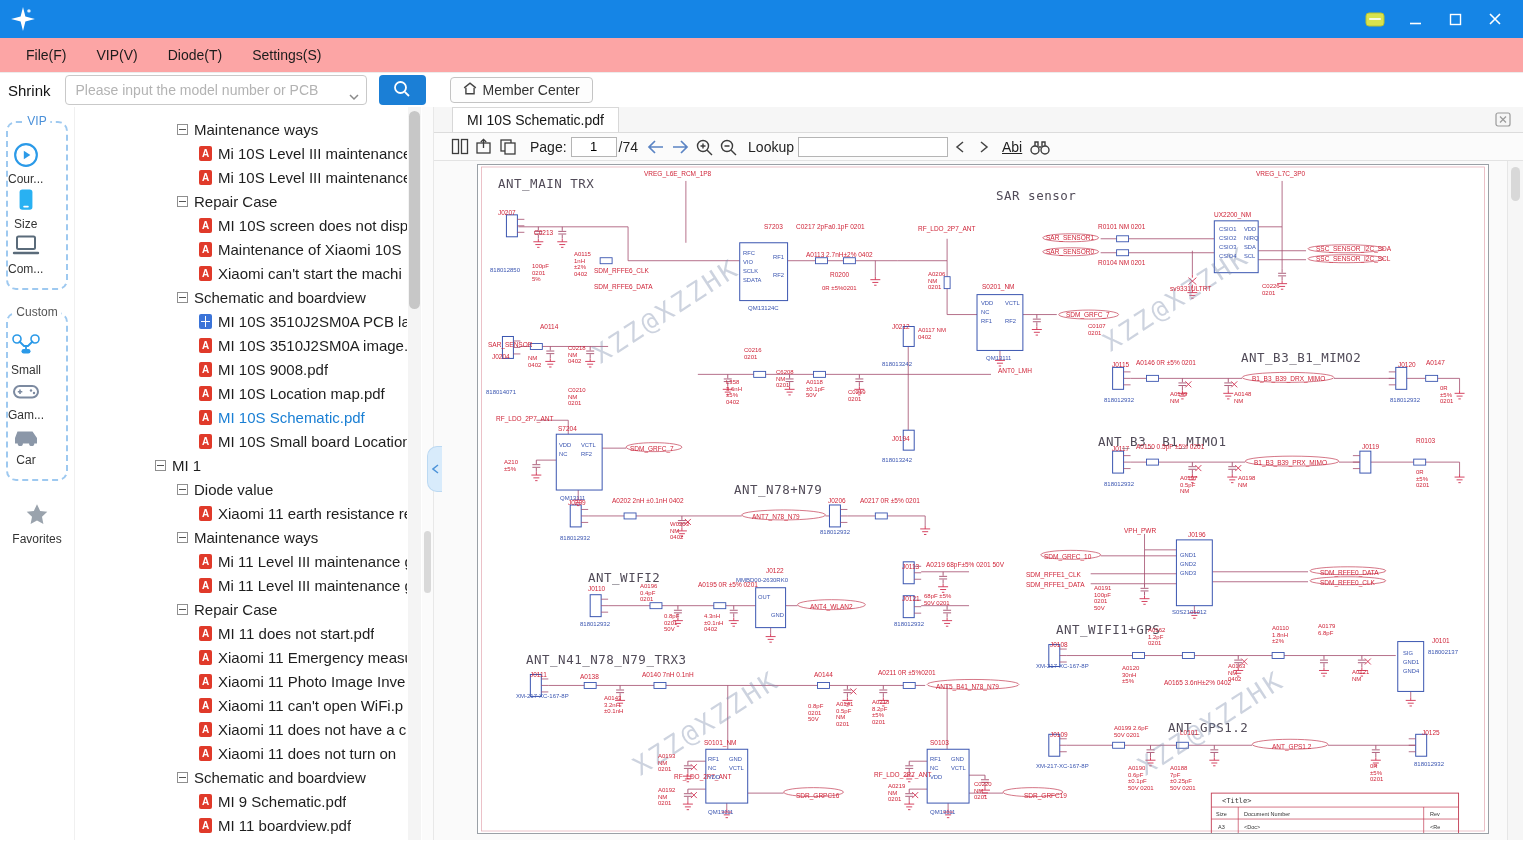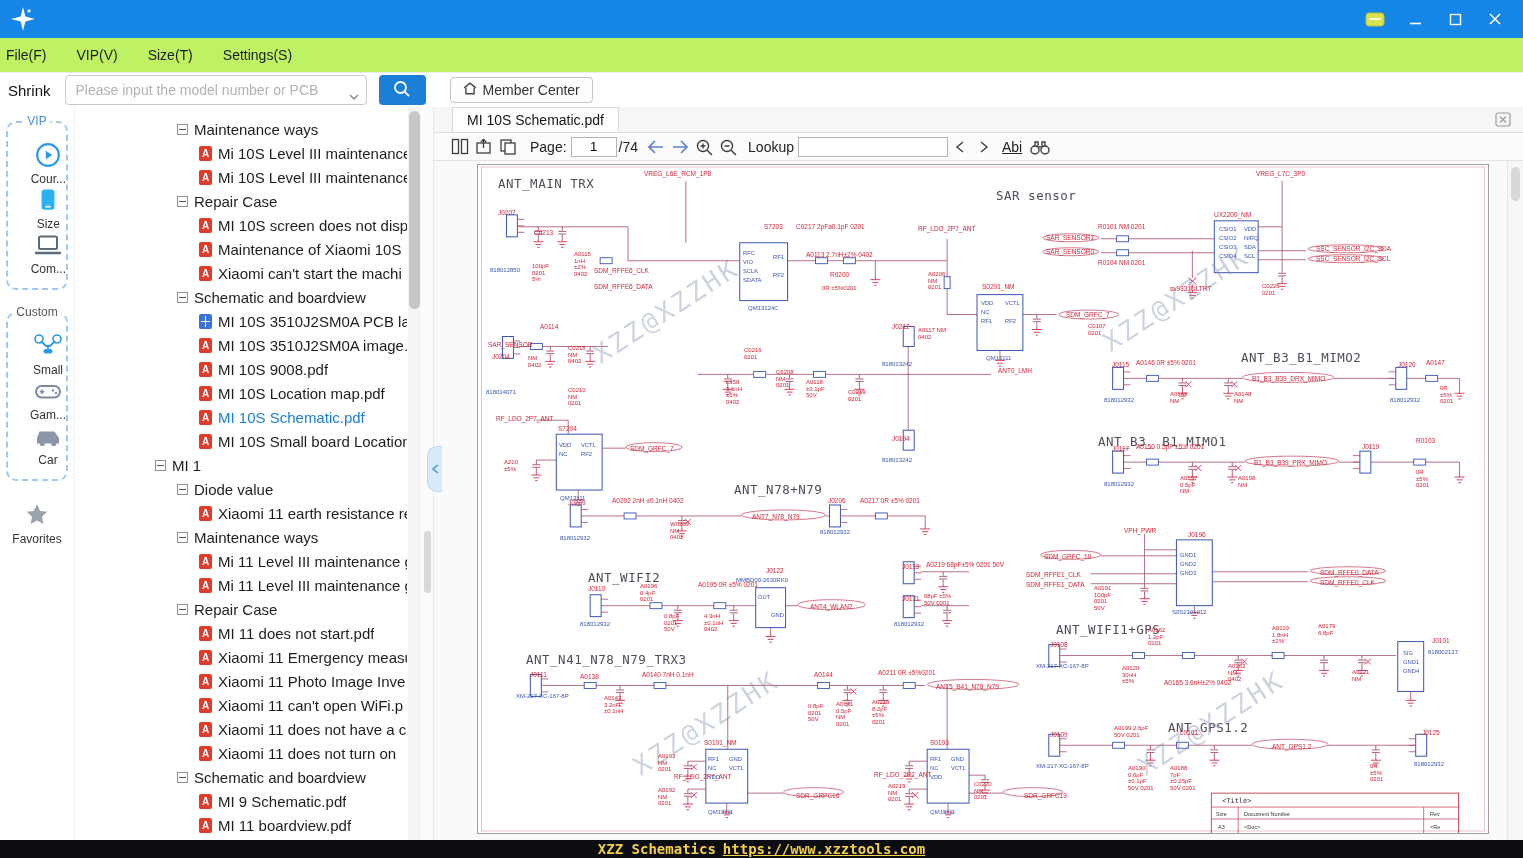--- a/index.html
+++ b/index.html
@@ -7,39 +7,39 @@
   .app{position:relative;width:1523px;height:858px;background:#fff;font-family:"Liberation Sans",sans-serif;overflow:hidden}
 
   
   .titlebar{position:absolute;left:0;top:0;right:0;height:38px;background:#1585e6;display:flex;align-items:center;color:#fff}
   .appicon{margin:0 10px;width:26px;height:26px;flex:none}
   .wtitle{font-size:15px;letter-spacing:.2px}
   .wincontrols{margin-left:auto;display:flex;align-items:center;gap:20px;padding-right:18px}
   .wbtn{width:20px;height:20px;display:flex;align-items:center;justify-content:center;cursor:pointer}
 
   
-  .menubar{position:absolute;top:38px;left:0;right:0;height:35px;background:#bef264;border-bottom:1px solid #ececec;display:flex;align-items:center;gap:30px;padding-left:6px}
+  .menubar{position:absolute;top:38px;left:0;right:0;height:35px;background:#fca5a5;border-bottom:1px solid #ececec;display:flex;align-items:center;gap:30px;padding-left:26px}
   .mitem{font-size:14px;color:#1c1c1c;cursor:pointer}
 
   
   .toolrow{position:absolute;top:73px;left:0;right:0;height:34px;background:#fff;display:flex;align-items:center}
   .shrink{margin-left:8px;font-size:15px;color:#111;cursor:pointer}
   .searchwrap{position:relative;margin-left:14px;width:302px;height:30px;border:1px solid #c9c9c9;border-radius:4px;display:flex;align-items:center;background:#fff}
   .searchwrap input{border:none;outline:none;flex:1;padding:0 24px 0 10px;font-size:14px;color:#333;background:transparent;font-family:"Liberation Sans",sans-serif}
   .searchwrap input::placeholder{color:#b3b3b3}
   .chev{position:absolute;right:7px;top:11px}
   .searchbtn{margin-left:12px;width:47px;height:30px;background:#1b7fd6;border:none;border-radius:4px;display:flex;align-items:center;justify-content:center;cursor:pointer}
   .member{margin-left:24px;height:26px;padding:0 12px;border:1px solid #c4c4c4;border-radius:4px;background:#fdfdfd;display:flex;align-items:center;gap:6px;font-size:14px;color:#333;cursor:pointer}
 
   
   .main{position:absolute;top:107px;bottom:18px;left:0;right:0}
 
   
   .iconbar{position:absolute;left:0;top:0;bottom:0;width:75px;background:#fff;border-right:1px solid #f0f0f0}
-  .sb-group{position:relative;margin:14px auto 0;width:62px;border:2px dashed #9ec9f0;border-radius:10px;padding:18px 0 12px;display:flex;flex-direction:column;align-items:flex-end;gap:16px}
+  .sb-group{position:relative;margin:14px auto 0;width:62px;border:2px dashed #9ec9f0;border-radius:10px;padding:18px 0 12px;display:flex;flex-direction:column;align-items:flex-start;gap:16px}
   .sb-group .gl{position:absolute;top:-9px;left:50%;transform:translateX(-50%);background:#fff;padding:0 4px;font-size:12px;color:#4a90d9;white-space:nowrap}
   .sb-group.custom{margin-top:22px}
   .sb-group.custom .gl{color:#555}
   .sb-item{display:flex;flex-direction:column;align-items:center;gap:3px;cursor:pointer}
   .sb-ico{display:flex;align-items:center;justify-content:center;height:28px}
   .sb-lbl{font-size:12px;color:#333;max-width:58px;overflow:hidden;white-space:nowrap}
   .fav{margin-top:20px;display:flex;flex-direction:column;align-items:center;gap:3px;cursor:pointer}
 
   
   .treepanel{position:absolute;left:75px;top:0;bottom:0;width:359px;background:#fff;border-right:1px solid #e8e8e8;overflow:hidden}
@@ -128,21 +128,21 @@
         <svg width="14" height="14">
             <path d="M2 2l10 10M12 2L2 12" stroke="#fff" stroke-width="1.6"></path>
           </svg>
       </span>
     </span>
   </div>
 
   <div class="menubar">
       <span class="mitem">File(F)</span>
       <span class="mitem">VIP(V)</span>
-      <span class="mitem">Size(T)</span>
+      <span class="mitem">Diode(T)</span>
       <span class="mitem">Settings(S)</span>
     </div>
 
   <div class="toolrow">
     <span class="shrink">Shrink</span>
     <span class="searchwrap">
       <input placeholder="Please input the model number or PCB" style="">
       <span class="chev">
         <svg width="10" height="7">
             <path d="M1 1l4 4 4-4" stroke="#8a8a8a" stroke-width="1.5" fill="none"></path>
@@ -970,17 +970,13 @@
               <span class="slbl tb2" style="left: 952px; top: 659px;">&lt;Re</span>
             </div>
         </div>
         <div class="vscroll-viewer">
             <div class="th"></div>
           </div>
       </div>
     </div>
   </div>
 
-  <div class="statusbar">
-    <span>XZZ Schematics</span>
-    <span class="url">https://www.xzztools.com</span>
-  </div>
 </div>
 
 </body></html>

